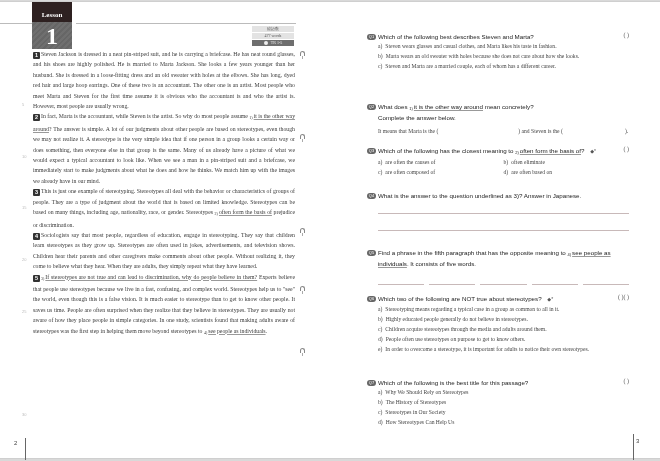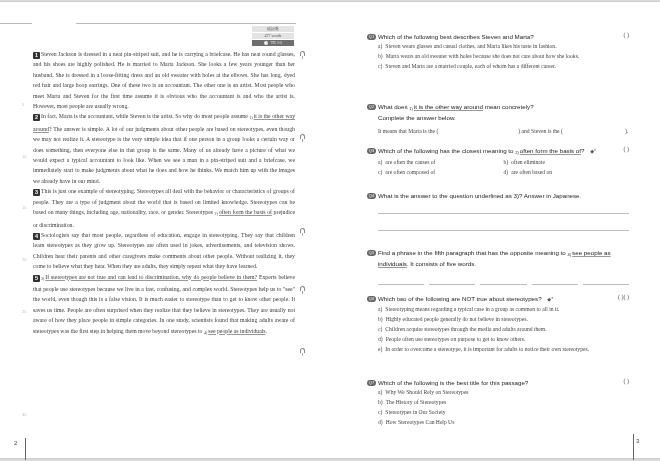--- a/index.html
+++ b/index.html
@@ -55,20 +55,24 @@
   .star-mark { font-size: 5px; color: #555; margin-left: 4px; }
 </style>
 </head>
 <body>
 
 <div class="spread">
 
   <div class="page page-left">
     <div class="header-rule-left"></div>
     <div class="header-rule-right"></div>
+    <div class="lesson-block">
+      <div class="lesson-top">Lesson</div>
+      <div class="lesson-num">1</div>
+    </div>
 
     <div class="meta-box">
       <div class="meta-row">総語数</div>
       <div class="meta-row">477 words</div>
       <div class="meta-row dark">
         <span class="cd-icon"></span>
         <span>TR 1-5</span>
       </div>
     </div>
 

